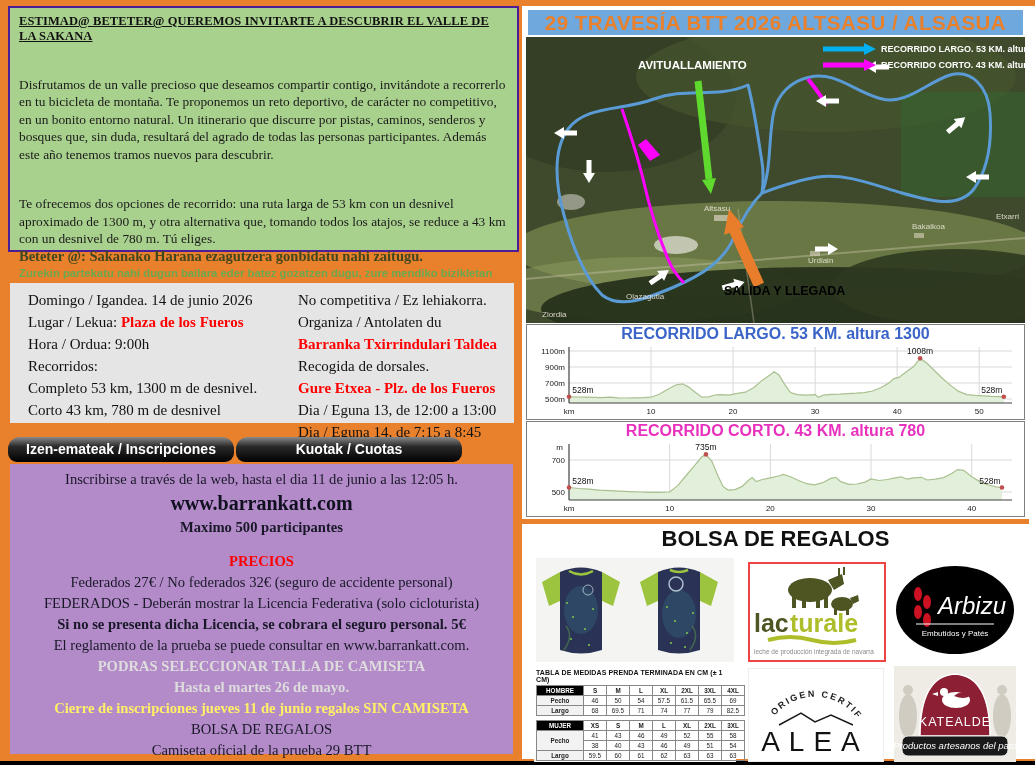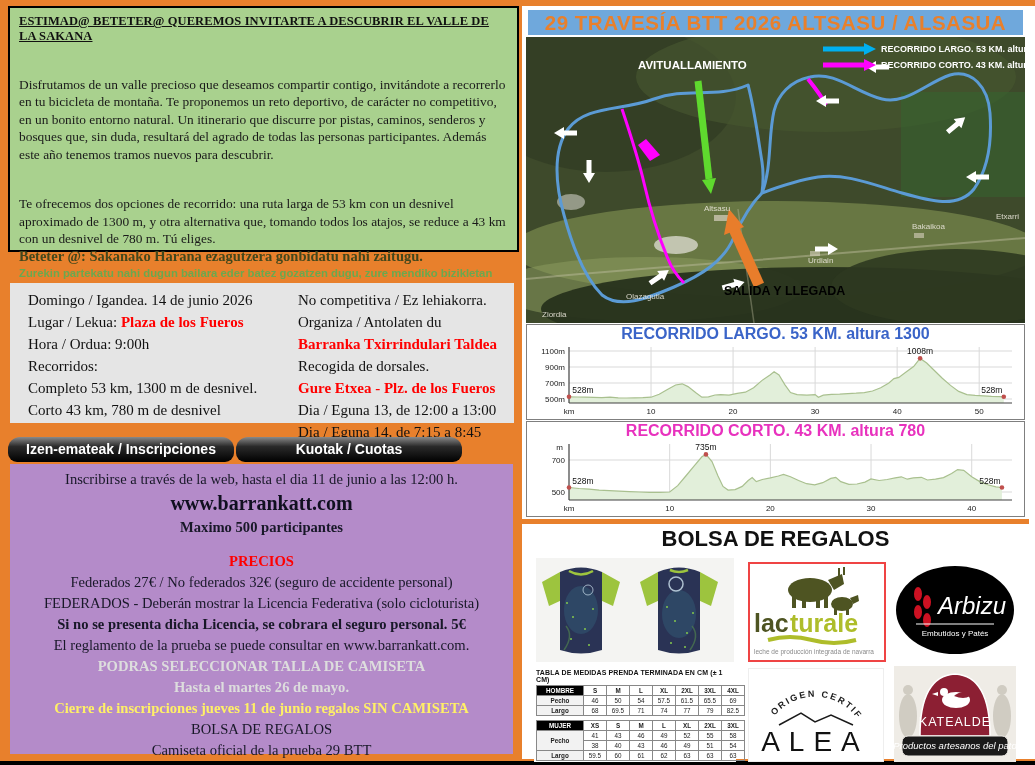--- a/index.html
+++ b/index.html
@@ -1,21 +1,21 @@
 <!DOCTYPE html>
 <html><head>
 <meta charset="utf-8">
 <style>
   html,body{margin:0;padding:0;background:#000;}
   body{width:1035px;height:765px;position:relative;font-family:"Liberation Serif",serif;overflow:hidden;}
   .canvas{position:absolute;left:0;top:0;width:1035px;height:761px;background:#E8802C;}
   .abs{position:absolute;}
 
   
-  .introbox{left:8px;top:6px;width:489px;height:230px;background:#A9D18E;border:2px solid #000000;padding:6px 9px;}
+  .introbox{left:8px;top:6px;width:489px;height:230px;background:#A9D18E;border:2px solid #4c1d95;padding:6px 9px;}
   .intro-title{font-size:12.5px;font-weight:bold;text-decoration:underline;color:#111;letter-spacing:.1px;}
   .intro-p{font-size:13.4px;color:#1a1a1a;line-height:1.3;margin-top:32px;}
   .basque-title{font-size:14.5px;font-weight:bold;color:#43471c;margin-top:1px;}
   .basque-p{font-family:"Liberation Sans",sans-serif;font-size:11.3px;color:#6aa84f;line-height:1.42;font-weight:bold;}
 
   .tab{background:linear-gradient(180deg,#8a8a8a 0%,#2a2a2a 38%,#000 100%);color:#fff;
        font-family:"Liberation Sans",sans-serif;font-weight:bold;font-size:14px;text-align:center;
        border-radius:12px 12px 9px 9px;line-height:25px;height:25px;}
   .tab-datos{left:10px;top:258px;width:172px;margin-top:33px;}
   .tab-insc{left:8px;top:437px;width:226px;}
@@ -101,21 +101,21 @@
       <div class="red">Gure Etxea - Plz. de los Fueros</div>
       <div>Dia / Eguna 13, de 12:00 a 13:00</div>
       <div>Dia / Eguna 14, de 7:15 a 8:45</div>
     </div>
   </div>
 
   <div class="abs tab tab-insc">Izen-emateak / Inscripciones</div>
   <div class="abs tab tab-cuotas">Kuotak / Cuotas</div>
 
   <div class="abs purplebox">
-    <div class="pl" style="padding-top:5px">Inscribirse a través de la web, hasta el dia 11 de junio a las 12:00 h.</div>
+    <div class="pl" style="padding-top:5px">Inscribirse a través de la web, hasta el dia 11 de junio a las 12:05 h.</div>
     <div class="pl web">www.barrankatt.com</div>
     <div class="pl b">Maximo 500 participantes</div>
     <div class="spacer"></div>
     <div class="pl redln">PRECIOS</div>
     <div class="pl">Federados 27€ / No federados 32€ (seguro de accidente personal)</div>
     <div class="pl">FEDERADOS - Deberán mostrar la Licencia Federativa (solo cicloturista)</div>
     <div class="pl b">Si no se presenta dicha Licencia, se cobrara el seguro personal. 5€</div>
     <div class="pl">El reglamento de la prueba se puede consultar en www.barrankatt.com.</div>
     <div class="pl grayln">PODRAS SELECCIONAR TALLA DE CAMISETA</div>
     <div class="pl grayln">Hasta el martes 26 de mayo.</div>

